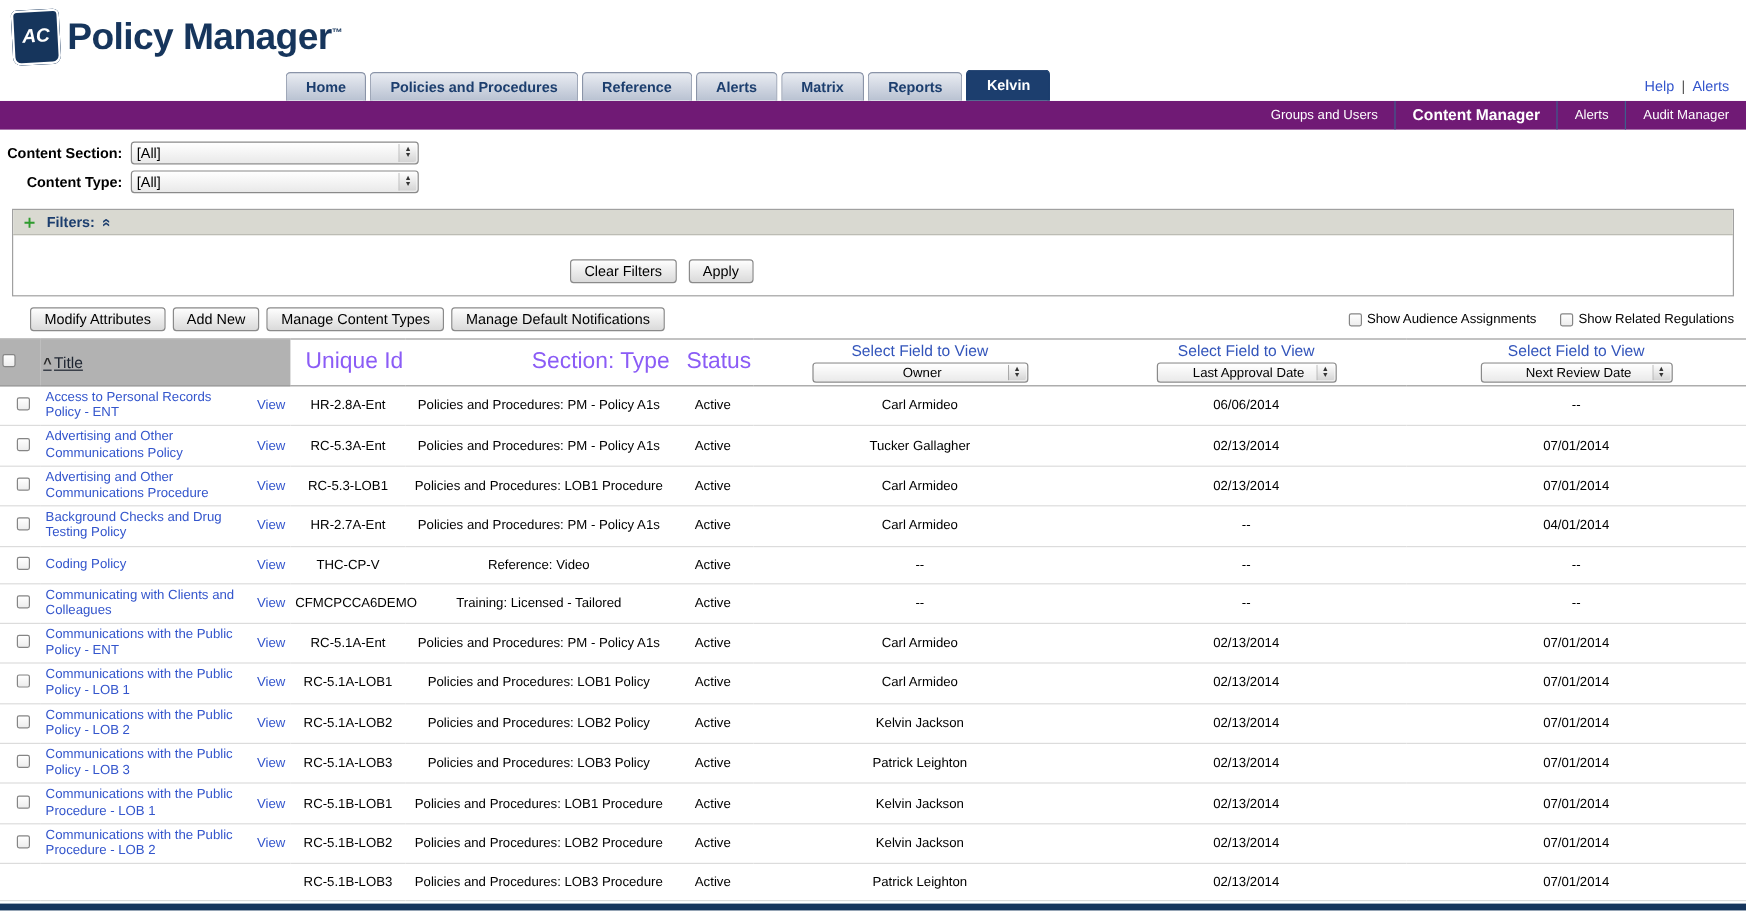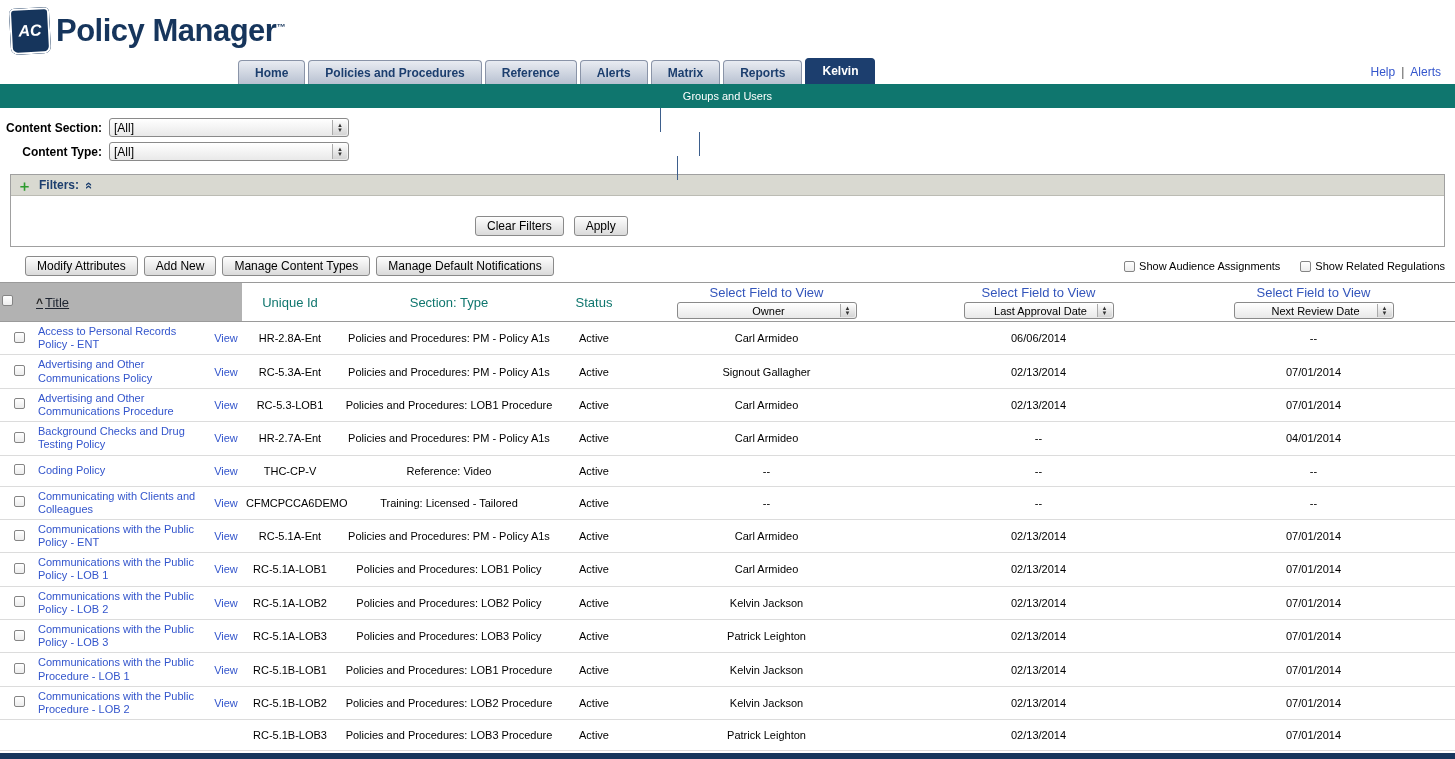--- a/index.html
+++ b/index.html
@@ -17,21 +17,21 @@
   .logo-tm { color: #16355c; font-size: 9px; vertical-align: super; }
   .tabs { position: absolute; bottom: 0; left: 238px; display: flex; align-items: flex-end; gap: 3px; }
   .tab { padding: 5px 16px 4px; background: linear-gradient(#e9ecf2, #b8c1d1); border: 1px solid #8a94a8; border-bottom: none;
     border-radius: 4px 4px 0 0; color: #1c3e6e; font-weight: bold; font-size: 12px; cursor: pointer; white-space: nowrap; }
   .tab.active { background: #1c3e6e; color: #fff; border-color: #1c3e6e; padding-bottom: 6px; }
   .help-links { position: absolute; right: 14px; bottom: 5px; font-size: 12px; color: #3355cc; display: flex; gap: 6px; align-items: center; }
   .help-links a { color: #3355cc; text-decoration: none; cursor: pointer; }
   .help-links .sep { color: #555; }
 
   
-  .subnav { height: 24px; background: #0f766e; display: flex; align-items: center; justify-content: flex-start; flex-direction: column; }
+  .subnav { height: 24px; background: #701a75; display: flex; align-items: center; justify-content: flex-end; }
   .subnav-item { color: #fff; font-size: 11px; padding: 0 14px; cursor: pointer; border-left: 1px solid #3d5e8c; line-height: 24px; white-space: nowrap; }
   .subnav-item:first-child { border-left: none; }
   .subnav-item.active { font-size: 13px; font-weight: bold; }
 
   
   .controls { padding: 10px 0 2px; }
   .ctl-row { display: flex; align-items: center; margin-bottom: 5px; }
   .ctl-label { width: 102px; text-align: right; font-weight: bold; font-size: 12px; margin-right: 7px; white-space: nowrap; }
   .radio-group { display: flex; align-items: center; gap: 10px; }
   .radio-option { display: flex; align-items: center; gap: 3px; cursor: pointer; font-size: 12px; }
@@ -79,21 +79,21 @@
   .content-table col.c-status { width: 68px; }
   .content-table col.c-owner { width: 277px; }
   .content-table col.c-approval { width: 267px; }
   .content-table col.c-review { width: 283px; }
   .content-table thead tr { border-top: 1px solid #9a9a9a; border-bottom: 1px solid #9a9a9a; }
   .content-table th { font-weight: normal; vertical-align: middle; height: 34px; padding: 2px; }
   .th-gray { background: #b2b2b2; text-decoration: underline; }
   .th-check { text-align: left; padding-left: 14px; }
   .th-title { text-align: left; color: #1d2430; font-size: 13px; font-weight: bold; }
   .sort-indicator { font-weight: bold; color: #2a2a2a; margin-right: 2px; font-size: 12px; }
-  .th-blue { color: #0f766e; font-size: 13px; text-align: center; }
+  .th-blue { color: #8b5cf6; font-size: 19px; text-align: right; }
   .th-select { text-align: center; vertical-align: top; padding-top: 3px; }
   .sf-label { color: #3355bb; font-size: 13px; display: block; margin-bottom: 2px; cursor: pointer; }
   .th-select .dropdown { margin: 0 auto; height: 17px; font-size: 11px; }
   .dd-owner { width: 180px; }
   .dd-approval { width: 150px; }
   .dd-review { width: 160px; }
   .content-table td { font-size: 11px; text-align: center; padding: 3px 4px; border-bottom: 1px solid #dcdcdc; vertical-align: middle; height: 31px; }
   td.col-check { text-align: left; padding-left: 14px; }
   td.col-title { text-align: left; }
   .title-link { color: #3355cc; text-decoration: none; cursor: pointer; line-height: 1.2; display: inline-block; }
@@ -258,21 +258,21 @@
       <td class="col-approval">06/06/2014</td>
       <td class="col-review">--</td>
     </tr>
         <tr class="data-row">
       <td class="col-check"><span class="checkbox"></span></td>
       <td class="col-title"><a class="title-link">Advertising and Other Communications Policy</a></td>
       <td class="col-view"><a class="view-link">View</a></td>
       <td class="col-uid">RC-5.3A-Ent</td>
       <td class="col-section">Policies and Procedures: PM - Policy A1s</td>
       <td class="col-status">Active</td>
-      <td class="col-owner">Signout Gallagher</td>
+      <td class="col-owner">Tucker Gallagher</td>
       <td class="col-approval">02/13/2014</td>
       <td class="col-review">07/01/2014</td>
     </tr>
         <tr class="data-row">
       <td class="col-check"><span class="checkbox"></span></td>
       <td class="col-title"><a class="title-link">Advertising and Other Communications Procedure</a></td>
       <td class="col-view"><a class="view-link">View</a></td>
       <td class="col-uid">RC-5.3-LOB1</td>
       <td class="col-section">Policies and Procedures: LOB1 Procedure</td>
       <td class="col-status">Active</td>

